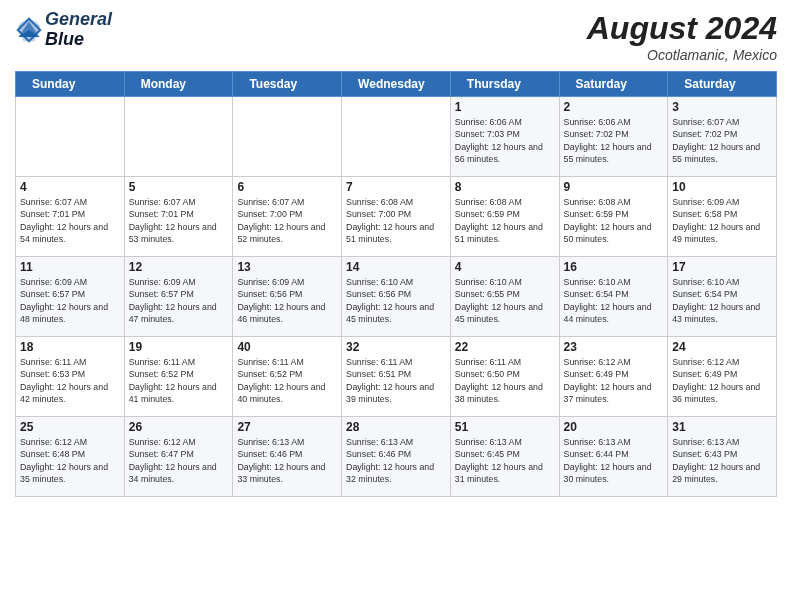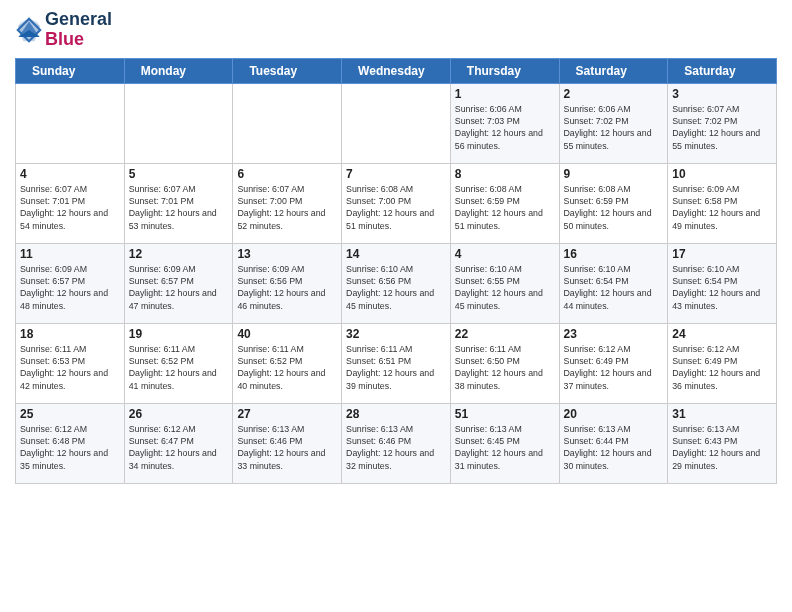--- a/index.html
+++ b/index.html
@@ -13,20 +13,21 @@
     .page {
       width: 792px;
       height: 612px;
       padding: 10px 15px;
     }
     .header {
       display: flex;
       justify-content: space-between;
       align-items: flex-start;
       margin-bottom: 8px;
+      font-style: italic;
     }
     .logo {
       display: flex;
       align-items: center;
     }
     .logo-icon {
       width: 28px;
       height: 28px;
       margin-right: 2px;
     }
@@ -97,23 +98,27 @@
         <polygon points="20,4 36,20 20,36 4,20" fill="none" stroke="#2e6db4" stroke-width="3"></polygon>
         <polygon points="20,4 36,14 28,36 12,36 4,14" fill="#2e6db4" opacity="0.3"></polygon>
         <path d="M8,8 Q20,2 32,8 Q38,18 32,28 Q20,38 8,28 Q2,18 8,8Z" fill="#2e6db4" opacity="0.15"></path>
 
         <path d="M5,30 L20,8 L35,30 Z" fill="#2e6db4" opacity="0.8"></path>
         <path d="M5,30 L20,20 L35,30 Z" fill="#1a5fa8"></path>
       </svg>
       <div>
         <div style="font-size:18px; font-weight:bold; color:#1a3a5c; line-height:1.1;">
           <span>General</span><br>
-          <span style="color:#be185d;">Blue</span>
+          <span style="color:#0f172a;">Blue</span>
         </div>
       </div>
+    </div>
+    <div class="title-area">
+      <div class="month-year">August 2024</div>
+      <div class="location">Ocotlamanic, Mexico</div>
     </div>
   </div>
 
   <table class="calendar">
     <thead>
       <tr>
         <th>Sunday</th>
         <th>Monday</th>
         <th>Tuesday</th>
         <th>Wednesday</th>

